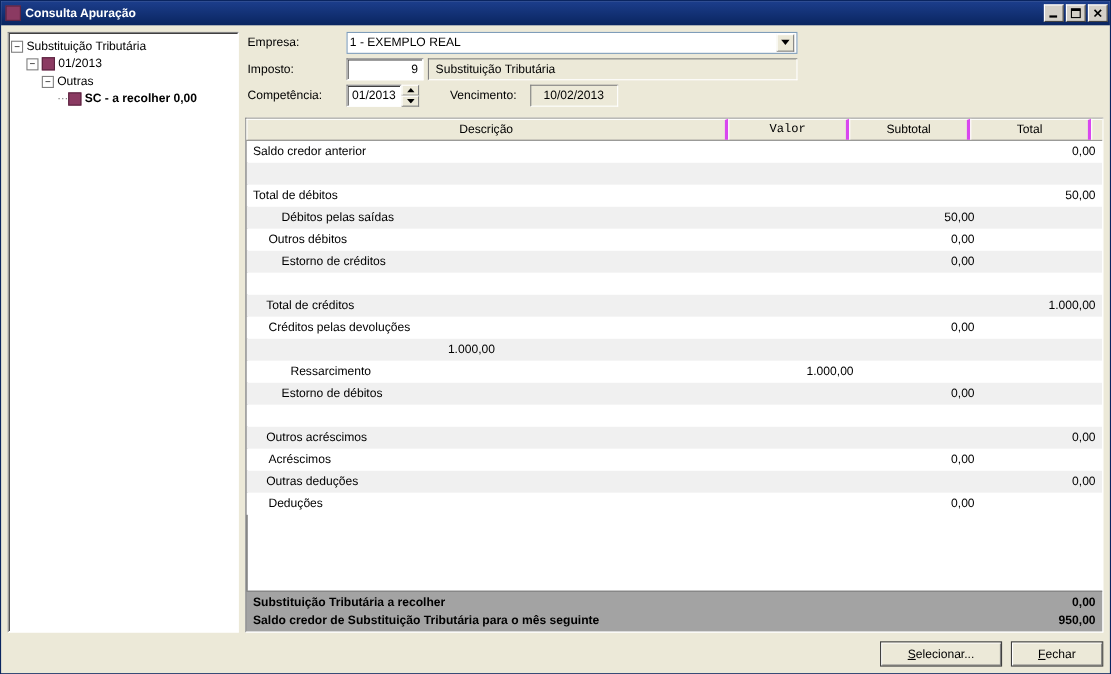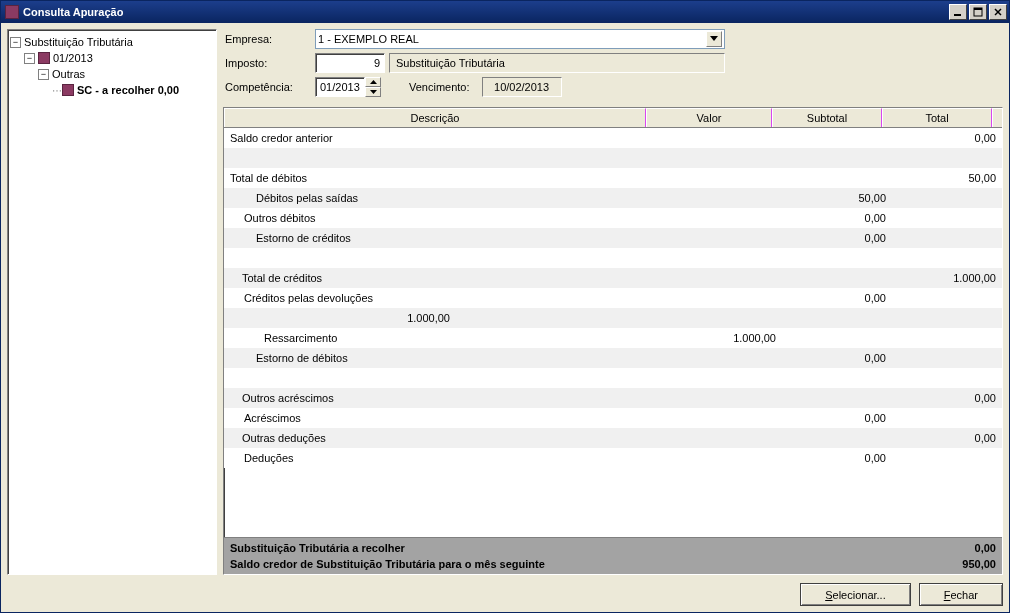--- a/index.html
+++ b/index.html
@@ -127,27 +127,27 @@
     box-shadow: inset 1px 1px 0 #404040;
     background:#fff;
     display:flex; flex-direction:column;
     min-height:0;
   }
   .grid-header {
     display:flex; background:#ECE9D8; height:20px;
     border-bottom:1px solid #808080;
   }
   .gh {
-    border-right:1px solid #d946ef;
+    border-right:3px solid #d946ef;
     border-top:1px solid #fff; border-left:1px solid #fff;
     display:flex; align-items:center; justify-content:center;
     padding:0 2px;
   }
   .col-desc { flex:1; min-width:0; }
-  .col-valor { width:126px; }
+  .col-valor { width:110px;font-family:Liberation Mono, monospace; }
   .col-sub { width:110px; }
   .col-total { width:110px; }
   .col-gutter { width:10px; background:#ECE9D8;
     border-top:1px solid #fff; border-left:1px solid #fff;}
   .grid-body { flex:1; overflow:auto; position:relative; }
   .grow {
     display:flex; height:20px; align-items:center;
     border-bottom: none;
   }
   .grow .c { padding:0 6px; }

